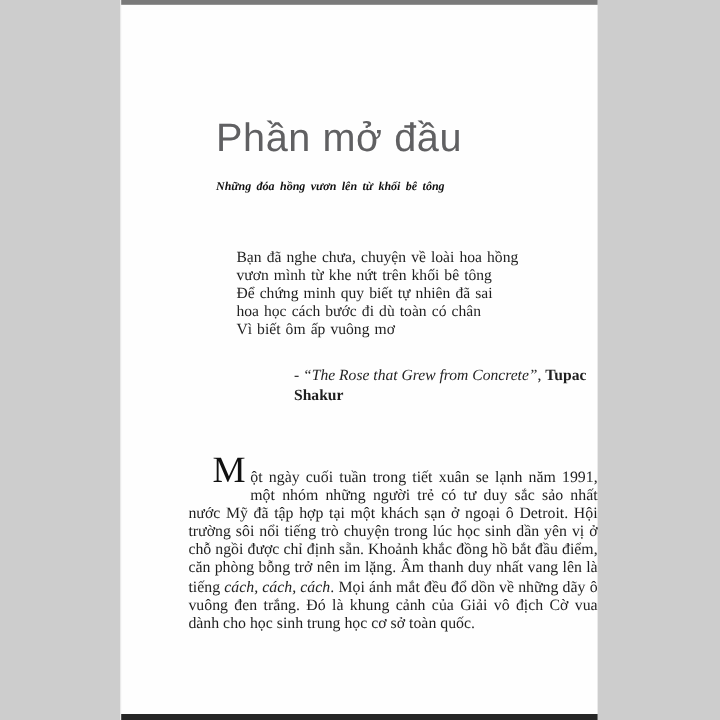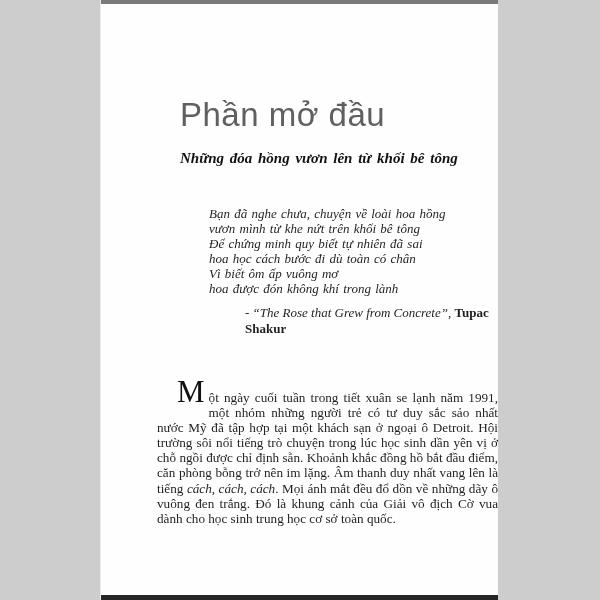--- a/index.html
+++ b/index.html
@@ -30,26 +30,26 @@
   .page-content{position:relative; width:100%; height:100%;}
 
   .chapter-title{
     position:absolute; top:96px; left:51px;
     font-family:"Liberation Sans","DejaVu Sans",sans-serif;
     font-weight:400; font-size:33px; letter-spacing:.5px;
     color:var(--title);
   }
   .chapter-subtitle{
     position:absolute; top:150px; left:51px;
-    font-size:15px; font-weight:700; font-style:italic;
+    font-size:10px; font-weight:700; font-style:italic;
     color:#101010; word-spacing:2px;
   }
   .poem{
-    position:absolute; top:206px; left:80px;
-    font-style:italic; font-size:13px; line-height:15px;
+    position:absolute; top:206px; left:68px;
+    font-size:13px; line-height:15px;
     color:var(--text); word-spacing:1px;
   }
   .poem-attribution{
     position:absolute; top:305px; left:116px;
     font-size:13px; color:var(--text);
   }
   .poem-attribution .work{font-style:italic;margin-top:16px;}
   .poem-attribution .author{font-weight:700;}
 
   .body-paragraph{
@@ -76,21 +76,20 @@
     <h1 class="chapter-title">Phần mở đầu</h1>
 
     <h2 class="chapter-subtitle">Những đóa hồng vươn lên từ khối bê tông</h2>
 
     <div class="poem">
       <div>Bạn đã nghe chưa, chuyện về loài hoa hồng</div>
       <div>vươn mình từ khe nứt trên khối bê tông</div>
       <div>Để chứng minh quy biết tự nhiên đã sai</div>
       <div>hoa học cách bước đi dù toàn có chân</div>
       <div>Vì biết ôm ấp vuông mơ</div>
-      <div>hoa được đón không khí trong lành</div>
     </div>
 
     <div class="poem-attribution"><span>- </span><span class="work">“The Rose that Grew from Concrete”</span><span>, </span><span class="author">Tupac Shakur</span></div>
 
     <p class="body-paragraph"><span class="raised-cap">M</span><span>ột ngày cuối tuần trong tiết xuân se lạnh năm 1991, một nhóm những người trẻ có tư duy sắc sảo nhất nước Mỹ đã tập hợp tại một khách sạn ở ngoại ô Detroit. Hội trường sôi nổi tiếng trò chuyện trong lúc học sinh dần yên vị ở chỗ ngồi được chỉ định sẵn. Khoảnh khắc đồng hồ bắt đầu điểm, căn phòng bỗng trở nên im lặng. Âm thanh duy nhất vang lên là tiếng </span><span class="italic">cách, cách, cách</span><span>. Mọi ánh mắt đều đổ dồn về những dãy ô vuông đen trắng. Đó là khung cảnh của Giải vô địch Cờ vua dành cho học sinh trung học cơ sở toàn quốc.</span></p>
 
   </div>
 
   <div class="page-bottom-edge"></div>
 </div>

